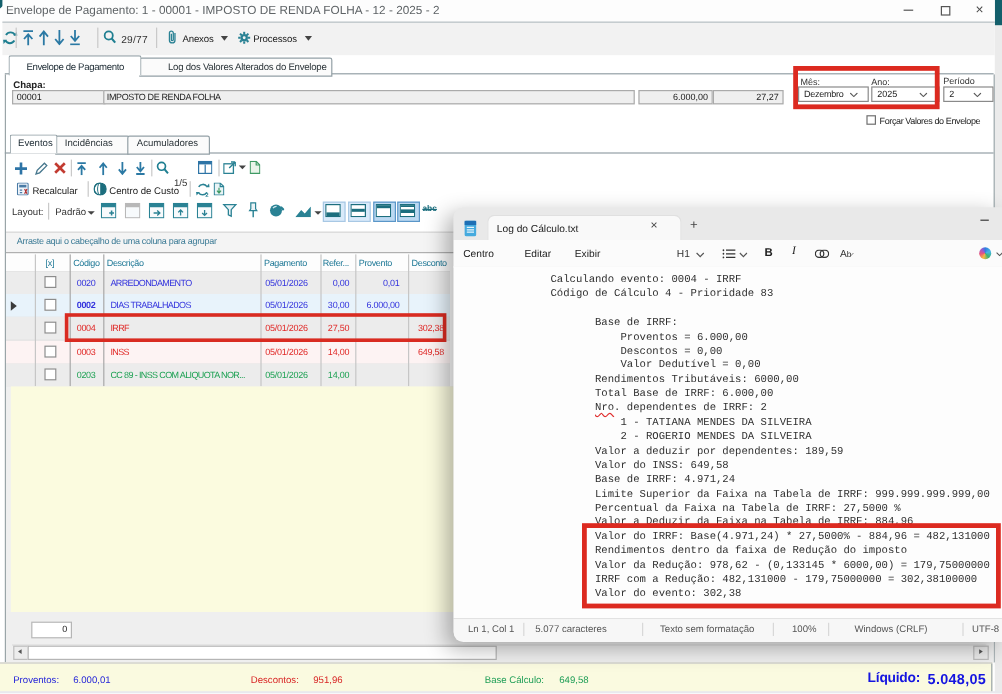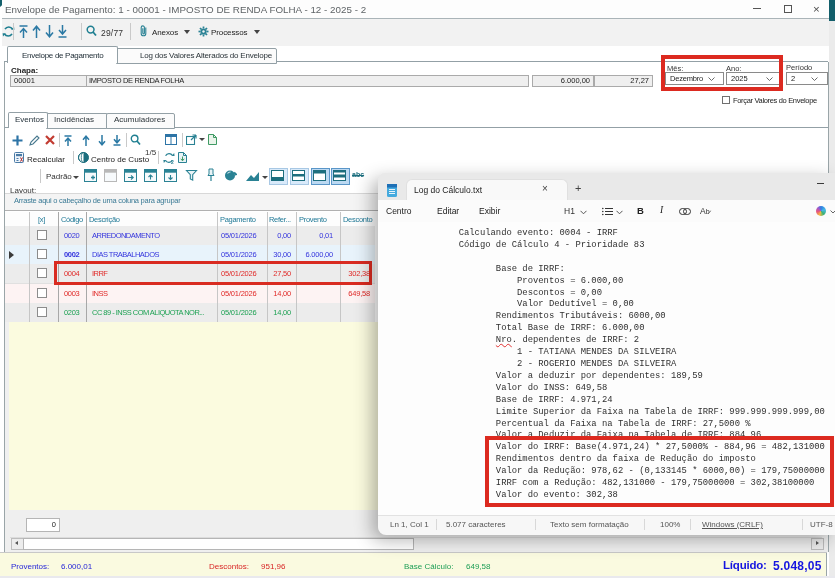--- a/index.html
+++ b/index.html
@@ -188,21 +188,21 @@
     <path d="M8.6 4.1 l3 0 -0.4 -3.1 z" fill="#2a8294"></path>
     <path d="M3.4 7.9 l-3 0 0.4 3.1 z" fill="#2a8294"></path>
     <text x="8" y="12" font-size="5" fill="#2a8294" font-weight="bold">2</text>
   </svg>
 <svg class="a" style="left:178px;top:152px" width="9" height="11" viewBox="0 0 9 11">
     <path d="M0.5 0.5 h5 l3 3 v7 h-8 z" fill="#eaf4f6" stroke="#2a8294" stroke-width="1"></path>
     <path d="M5.5 0.5 v3 h3" fill="none" stroke="#2a8294" stroke-width="1"></path>
     <path d="M4.5 4.5 v4 M2.8 6.8 l1.7 2 1.7 -2" fill="none" stroke="#3f9a64" stroke-width="1"></path>
   </svg>
 
-<div class="a" style="left:10px;top:186px;font-size:8px;color:#333;">Layout:</div>
+<div class="a" style="left:10px;top:172px;font-size:8px;color:#333;">Layout:</div>
 <div class="sep" style="left:40px;top:169px;height:14px;"></div>
 <div class="a" style="left:46px;top:172px;font-size:8px;color:#333;">Padrão</div>
 <div class="a" style="left:73px;top:176px;width:0;height:0;border-left:3px solid transparent;border-right:3px solid transparent;border-top:3.5px solid #444;"></div>
 <div id="layoutIcons">
     <svg class="a" style="left:84px;top:169px" width="13" height="13" viewBox="0 0 13 13">
       <rect x="0.5" y="0.5" width="12" height="12" fill="#f7fafc" stroke="#2a8294" stroke-width="1"></rect>
       <rect x="0.5" y="0.5" width="12" height="3.2" fill="#2a8294"></rect>
       <path d="M9 6.5 v4 M7 8.5 h4" stroke="#2a8294" stroke-width="1.3"></path>
     </svg>
     <svg class="a" style="left:104px;top:169px" width="13" height="13" viewBox="0 0 13 13">
@@ -430,18 +430,18 @@
 
   <div class="a" style="left:0;top:342px;width:457px;height:19px;background:#f7f7f7;border-top:1px solid #e2e2e2;border-radius:0 0 0 8px;"></div>
   <div class="a" style="left:12px;top:347px;font-size:8px;color:#555;">Ln 1, Col 1</div>
   <div class="sep" style="left:58px;top:346px;height:11px;background:#d8d8d8;"></div>
   <div class="a" style="left:68px;top:347px;font-size:8px;color:#555;">5.077 caracteres</div>
   <div class="sep" style="left:157px;top:346px;height:11px;background:#d8d8d8;"></div>
   <div class="a" style="left:172px;top:347px;font-size:8px;color:#555;">Texto sem formatação</div>
   <div class="sep" style="left:266px;top:346px;height:11px;background:#d8d8d8;"></div>
   <div class="a" style="left:282px;top:347px;font-size:8px;color:#555;">100%</div>
   <div class="sep" style="left:312px;top:346px;height:11px;background:#d8d8d8;"></div>
-  <div class="a" style="left:324px;top:347px;font-size:8px;color:#555;text-decoration:underline;">Windows (CRLF)</div>
+  <div class="a" style="left:334px;top:347px;font-size:8px;color:#555;">Windows (CRLF)</div>
   <div class="sep" style="left:424px;top:346px;height:11px;background:#d8d8d8;"></div>
   <div class="a" style="left:432px;top:347px;font-size:8px;color:#555;">UTF-8</div>
 </div>
 
 <div class="a" style="left:485px;top:436px;width:341px;height:63px;border:4px solid #dc2a20;z-index:20;"></div>
 
 </body></html>

